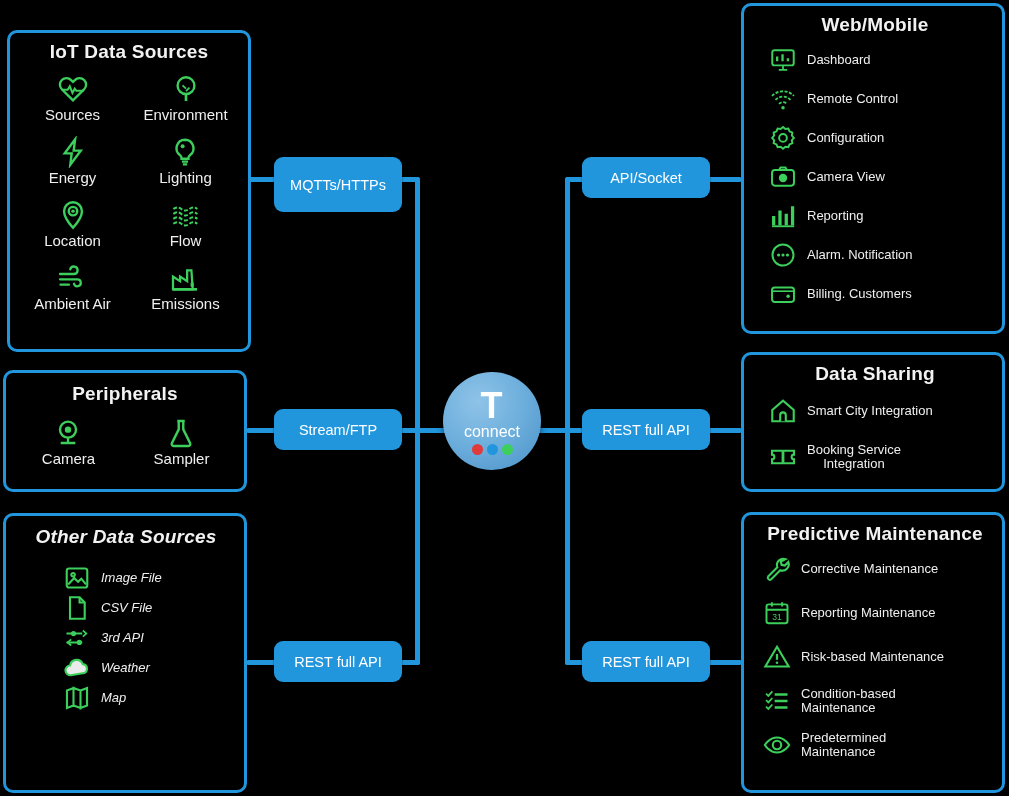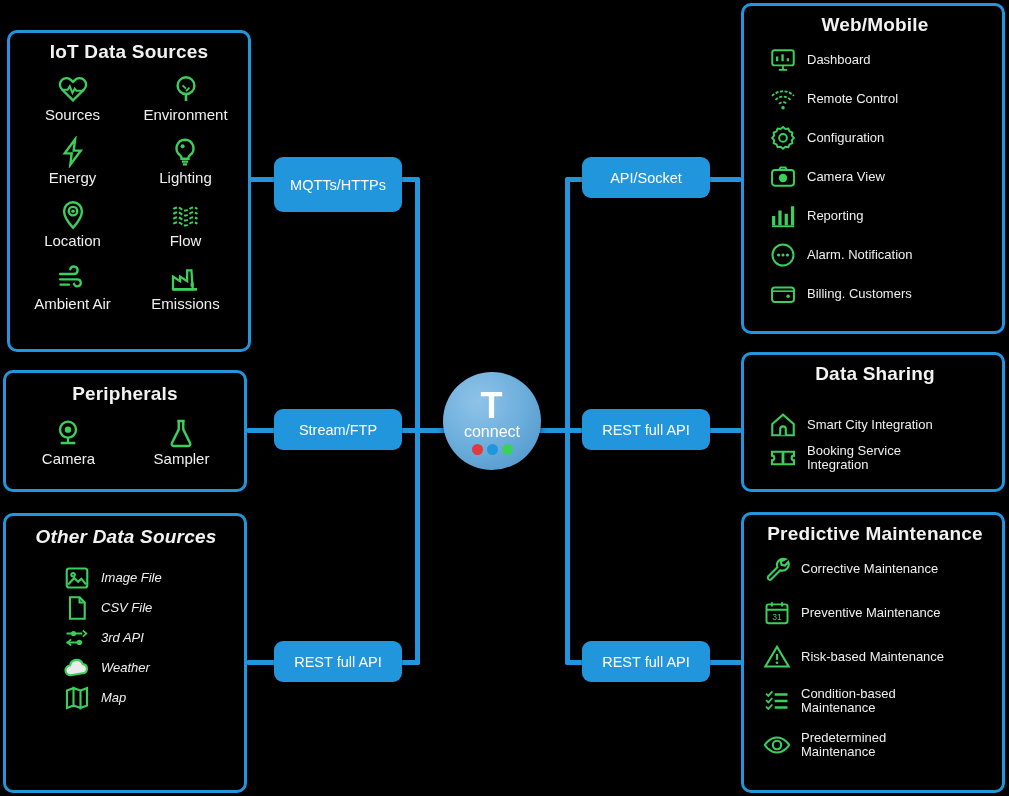--- a/index.html
+++ b/index.html
@@ -386,21 +386,21 @@
           <circle cx="16.4" cy="14" r="1.5" fill="#3ccf5c" stroke="none"></circle>
         </svg>
         <div class="llabel">Billing. Customers</div>
       </div>
 
     </div>
   </div>
 
   <div class="panel" style="left:741px; top:352px; width:264px; height:140px; padding:8px 6px 6px 10px;">
     <div class="panel-title">Data Sharing</div>
-    <div class="list" style="margin-top:26px; gap:5px; padding-left:14px;">
+    <div class="list" style="margin-top:12px; gap:18px; padding-left:14px;text-align:center;">
 
       <div class="litem">
         <svg class="ico" width="30" height="28" viewBox="0 0 24 24" fill="none" stroke="#3ccf5c" stroke-width="1.8">
           <path d="M2.8 11.2 12 3.2l9.2 8v9.6H2.8Z"></path>
           <path d="M9.6 20.8v-5.2a2.4 2.4 0 0 1 4.8 0v5.2" fill="#000"></path>
         </svg>
         <div class="llabel">Smart City Integration</div>
       </div>
 
       <div class="litem">
@@ -425,21 +425,21 @@
         </svg>
         <div class="llabel">Corrective Maintenance</div>
       </div>
 
       <div class="litem">
         <svg class="ico" width="30" height="28" viewBox="0 0 24 24" fill="none" stroke="#3ccf5c" stroke-width="1.7">
           <rect x="3" y="4.6" width="18" height="16.2" rx="2"></rect>
           <path d="M3 9.2h18M7.6 2.8v3.6M16.4 2.8v3.6" stroke-width="1.7"></path>
           <text x="12" y="17.6" font-size="7.4" fill="#3ccf5c" stroke="none" text-anchor="middle" font-family="Liberation Sans, sans-serif">31</text>
         </svg>
-        <div class="llabel">Preventive Maintenance</div>
+        <div class="llabel">Reporting Maintenance</div>
       </div>
 
       <div class="litem">
         <svg class="ico" width="30" height="28" viewBox="0 0 24 24" fill="none" stroke="#3ccf5c" stroke-width="1.8">
           <path d="M12 3.2 22 20.2H2Z"></path>
           <path d="M12 9.4v5" stroke-width="1.9"></path>
           <circle cx="12" cy="17" r="1.1" fill="#3ccf5c" stroke="none"></circle>
         </svg>
         <div class="llabel">Risk-based Maintenance</div>
       </div>

